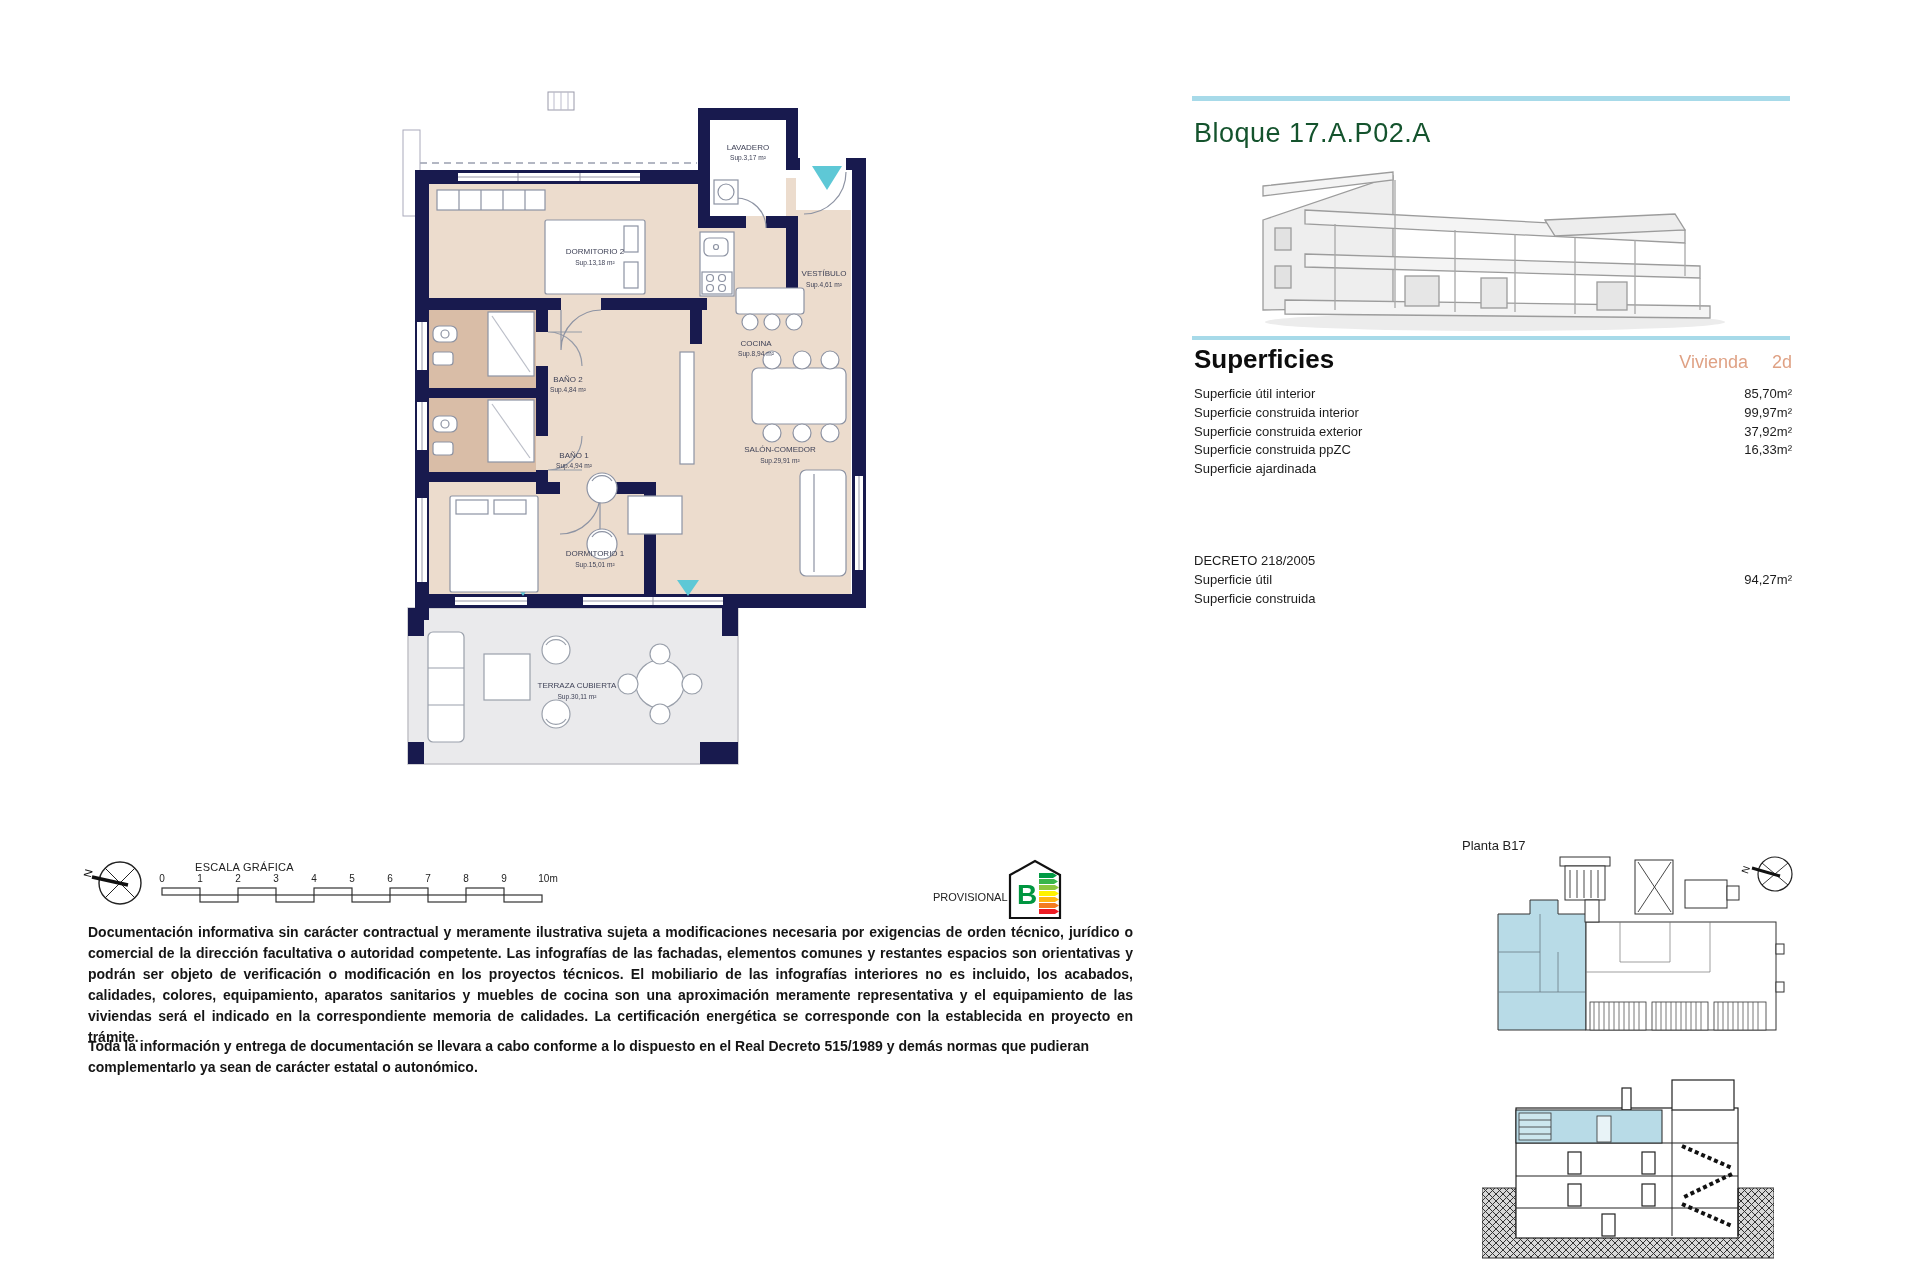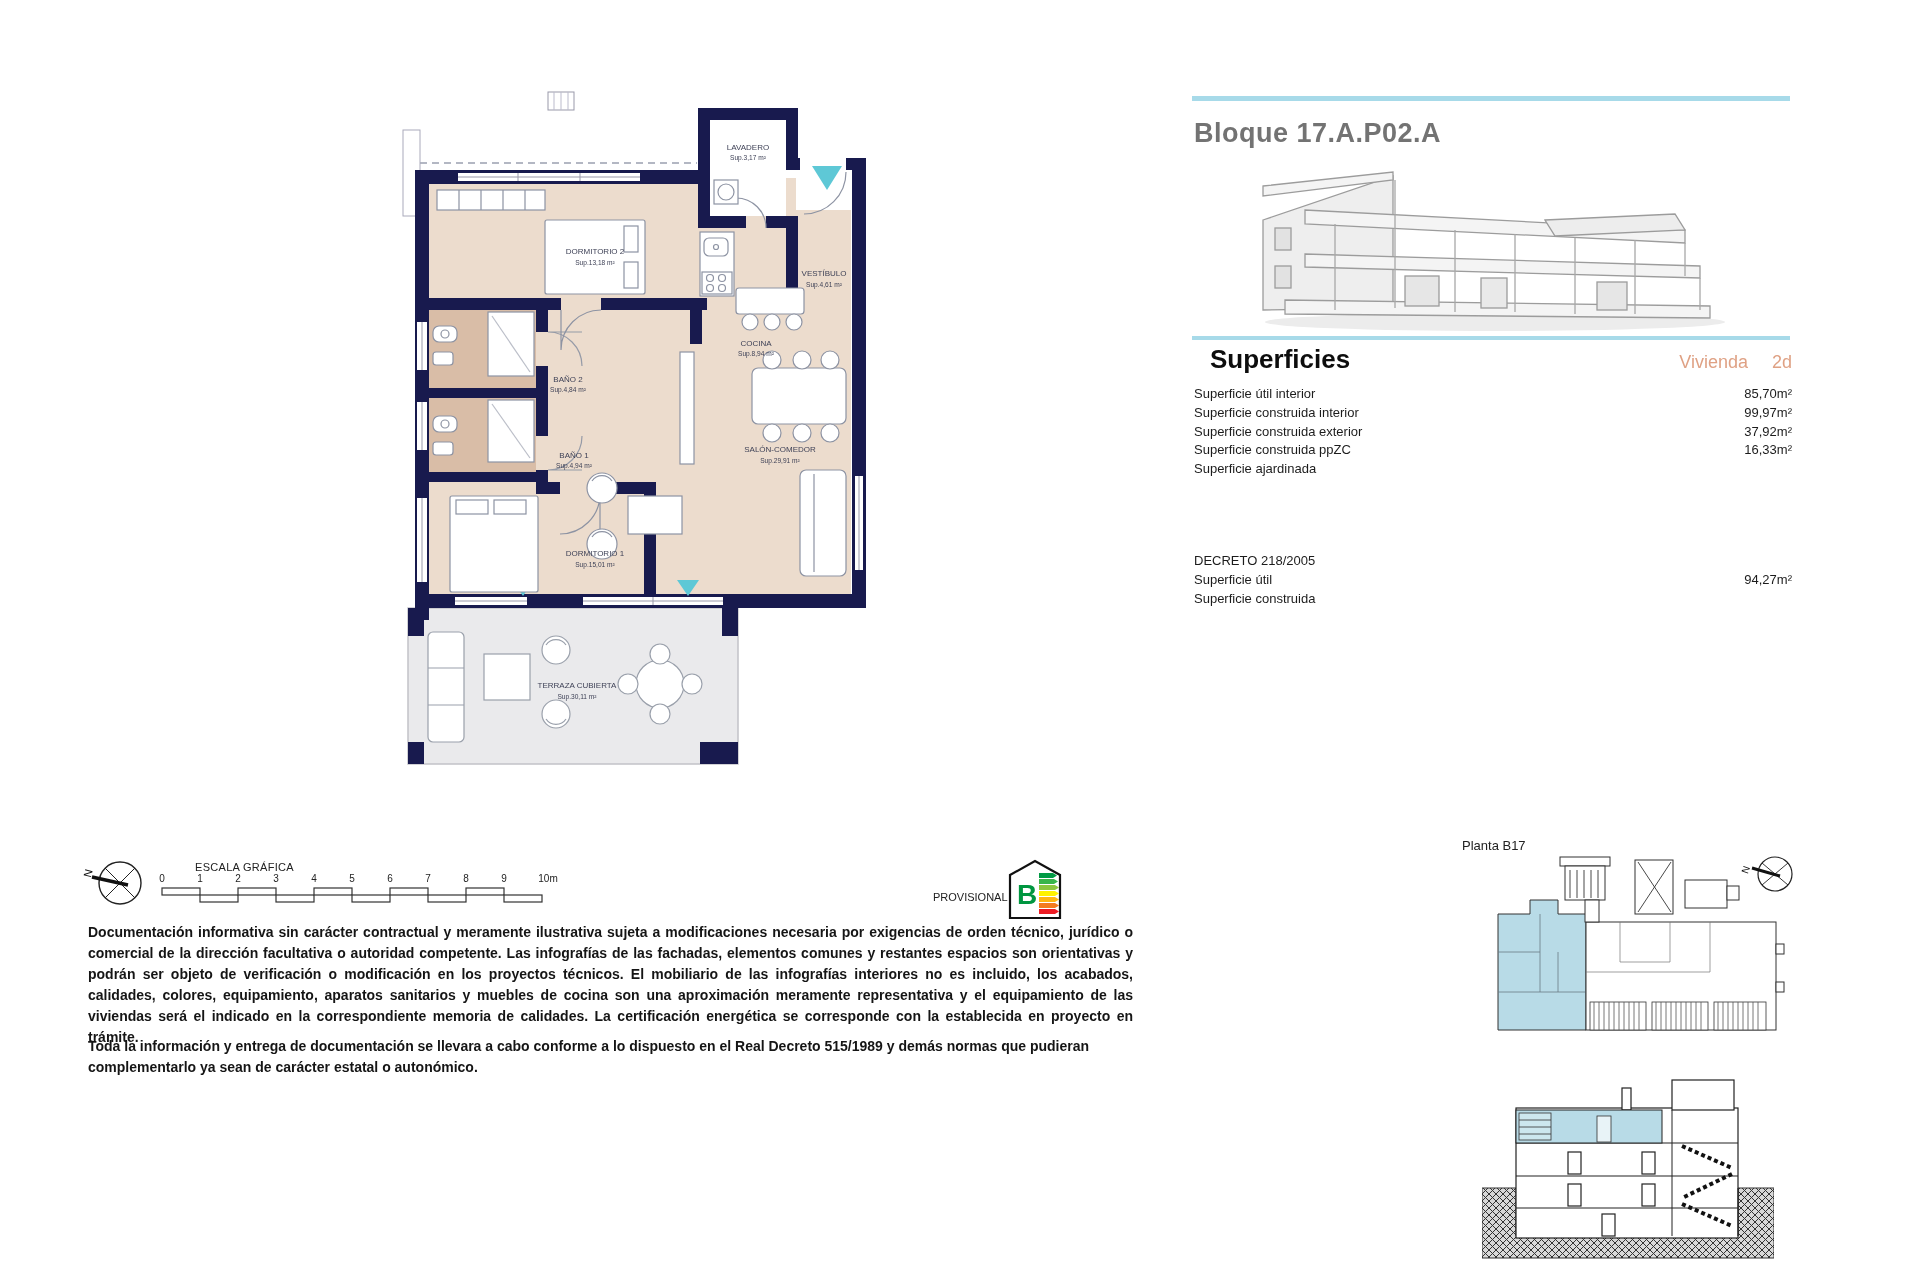--- a/index.html
+++ b/index.html
@@ -1,22 +1,22 @@
 <!DOCTYPE html>
 <html><head>
 <meta charset="utf-8">
 <style>
   html,body{margin:0;padding:0;background:#ffffff;}
   #page{position:relative;width:1832px;height:1280px;background:#fff;overflow:hidden;
         font-family:"Liberation Sans","DejaVu Sans",sans-serif;color:#111;}
   .abs{position:absolute;}
   
   .rule{position:absolute;background:#a7dae9;}
-  .block-title{position:absolute;left:1194px;top:118px;font-size:27px;font-weight:bold;color:#737373;letter-spacing:.5px;}
-  .sup-head{position:absolute;left:1194px;top:344px;font-size:26px;font-weight:bold;color:#0d0d0d;margin-left:16px;}
+  .block-title{position:absolute;left:1194px;top:118px;font-size:27px;font-weight:normal;color:#14532d;letter-spacing:.5px;}
+  .sup-head{position:absolute;left:1194px;top:344px;font-size:26px;font-weight:bold;color:#0d0d0d;}
   .viv{position:absolute;left:1560px;top:352px;width:232px;text-align:right;font-size:18px;color:#dfa184;}
   .viv b{font-weight:normal;margin-left:24px;}
   .sup-table{position:absolute;left:1194px;top:385px;width:598px;font-size:13px;color:#1c1c1c;}
   .sup-row{display:flex;justify-content:space-between;height:18.8px;line-height:18.8px;}
   .decreto{position:absolute;left:1194px;top:552px;width:598px;font-size:13px;color:#1c1c1c;}
   .planta-label{position:absolute;left:1462px;top:838px;font-size:13px;color:#222;text-align:center;}
   
   .escala{position:absolute;left:163px;top:861px;font-size:11px;color:#222;letter-spacing:.3px;padding-left:32px;}
   .para{position:absolute;left:88px;width:1045px;font-size:14px;line-height:21px;font-weight:600;color:#151515;text-align:justify;}
   .para2{text-align:left;}

